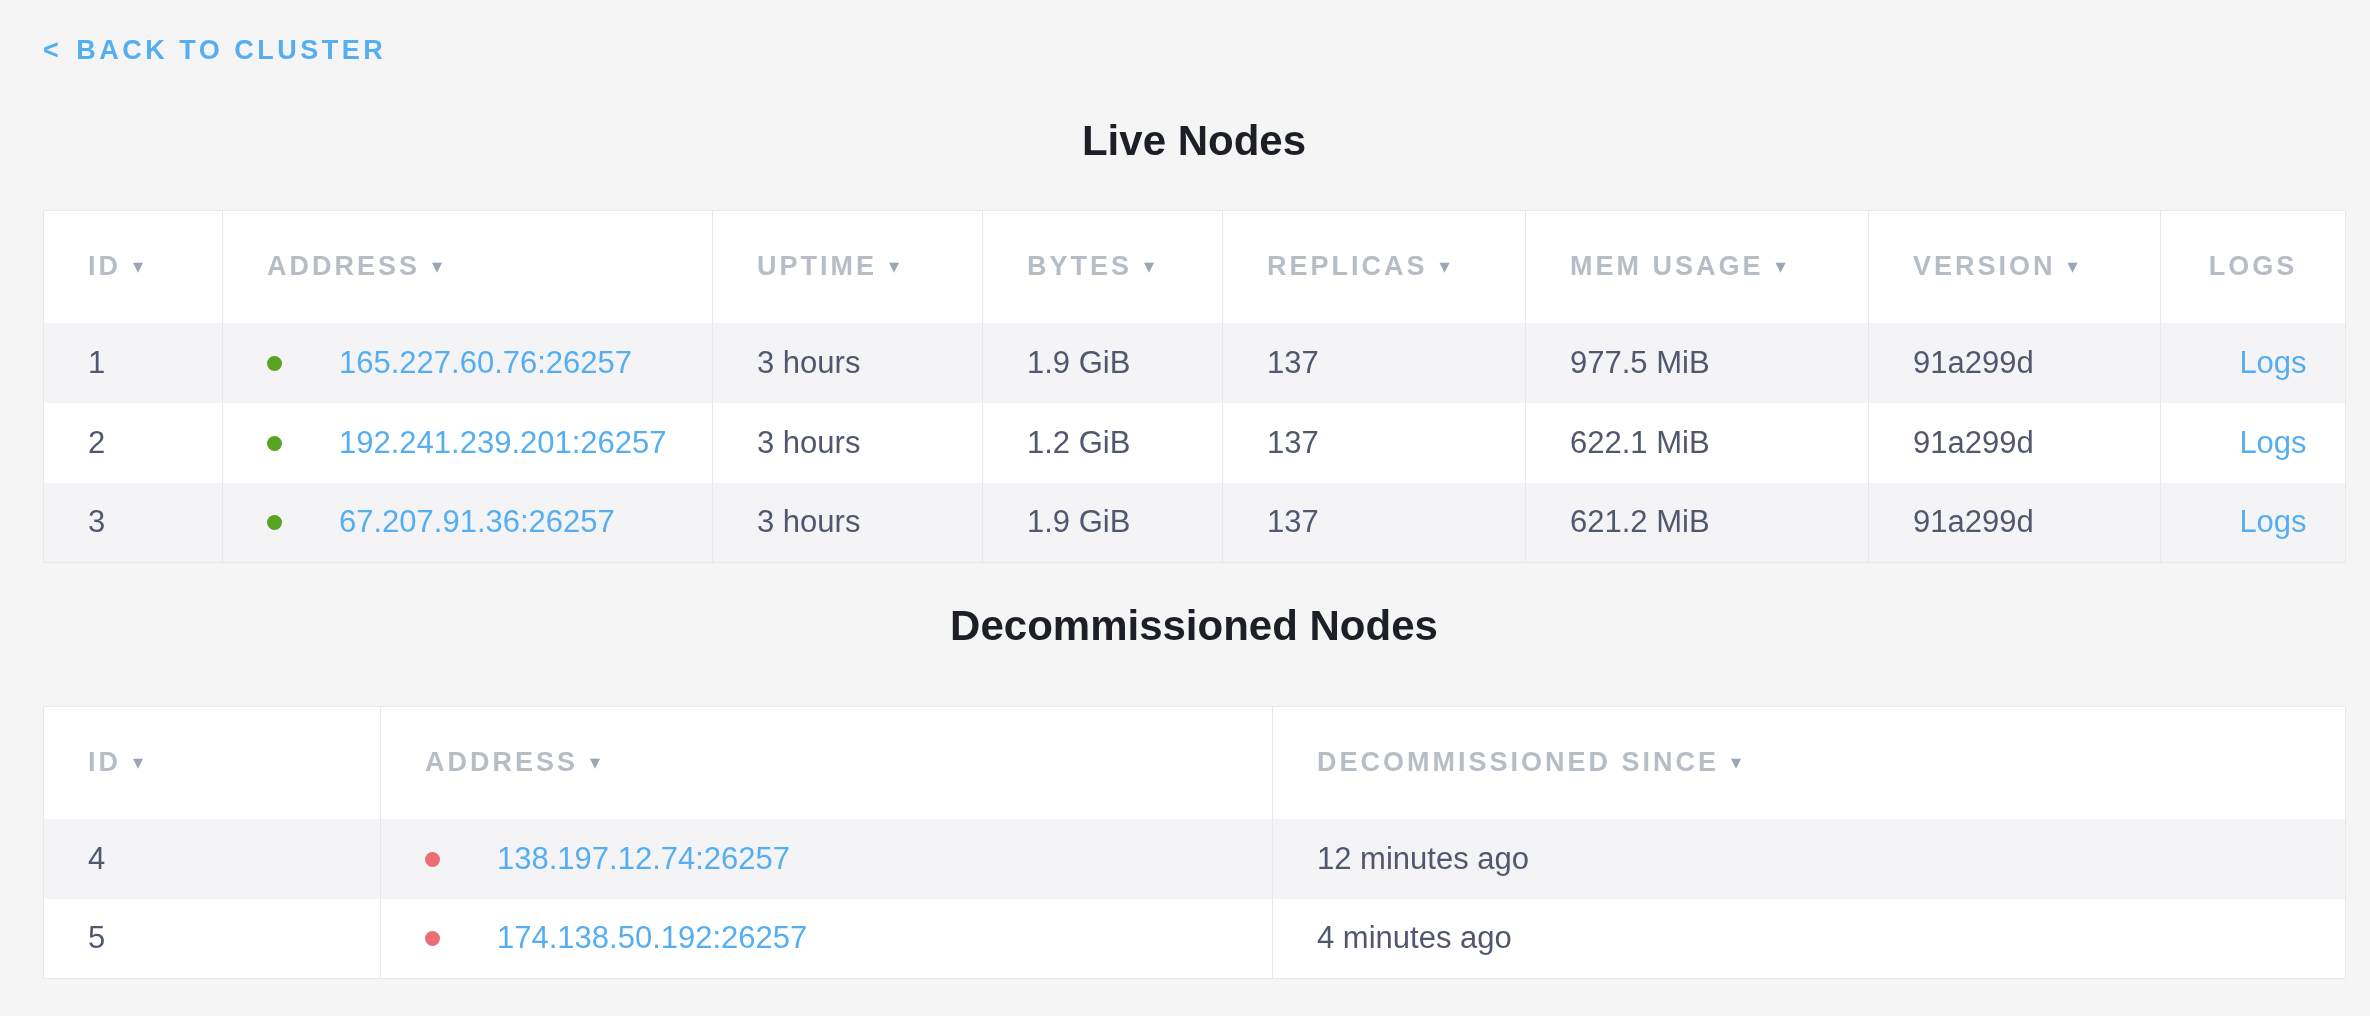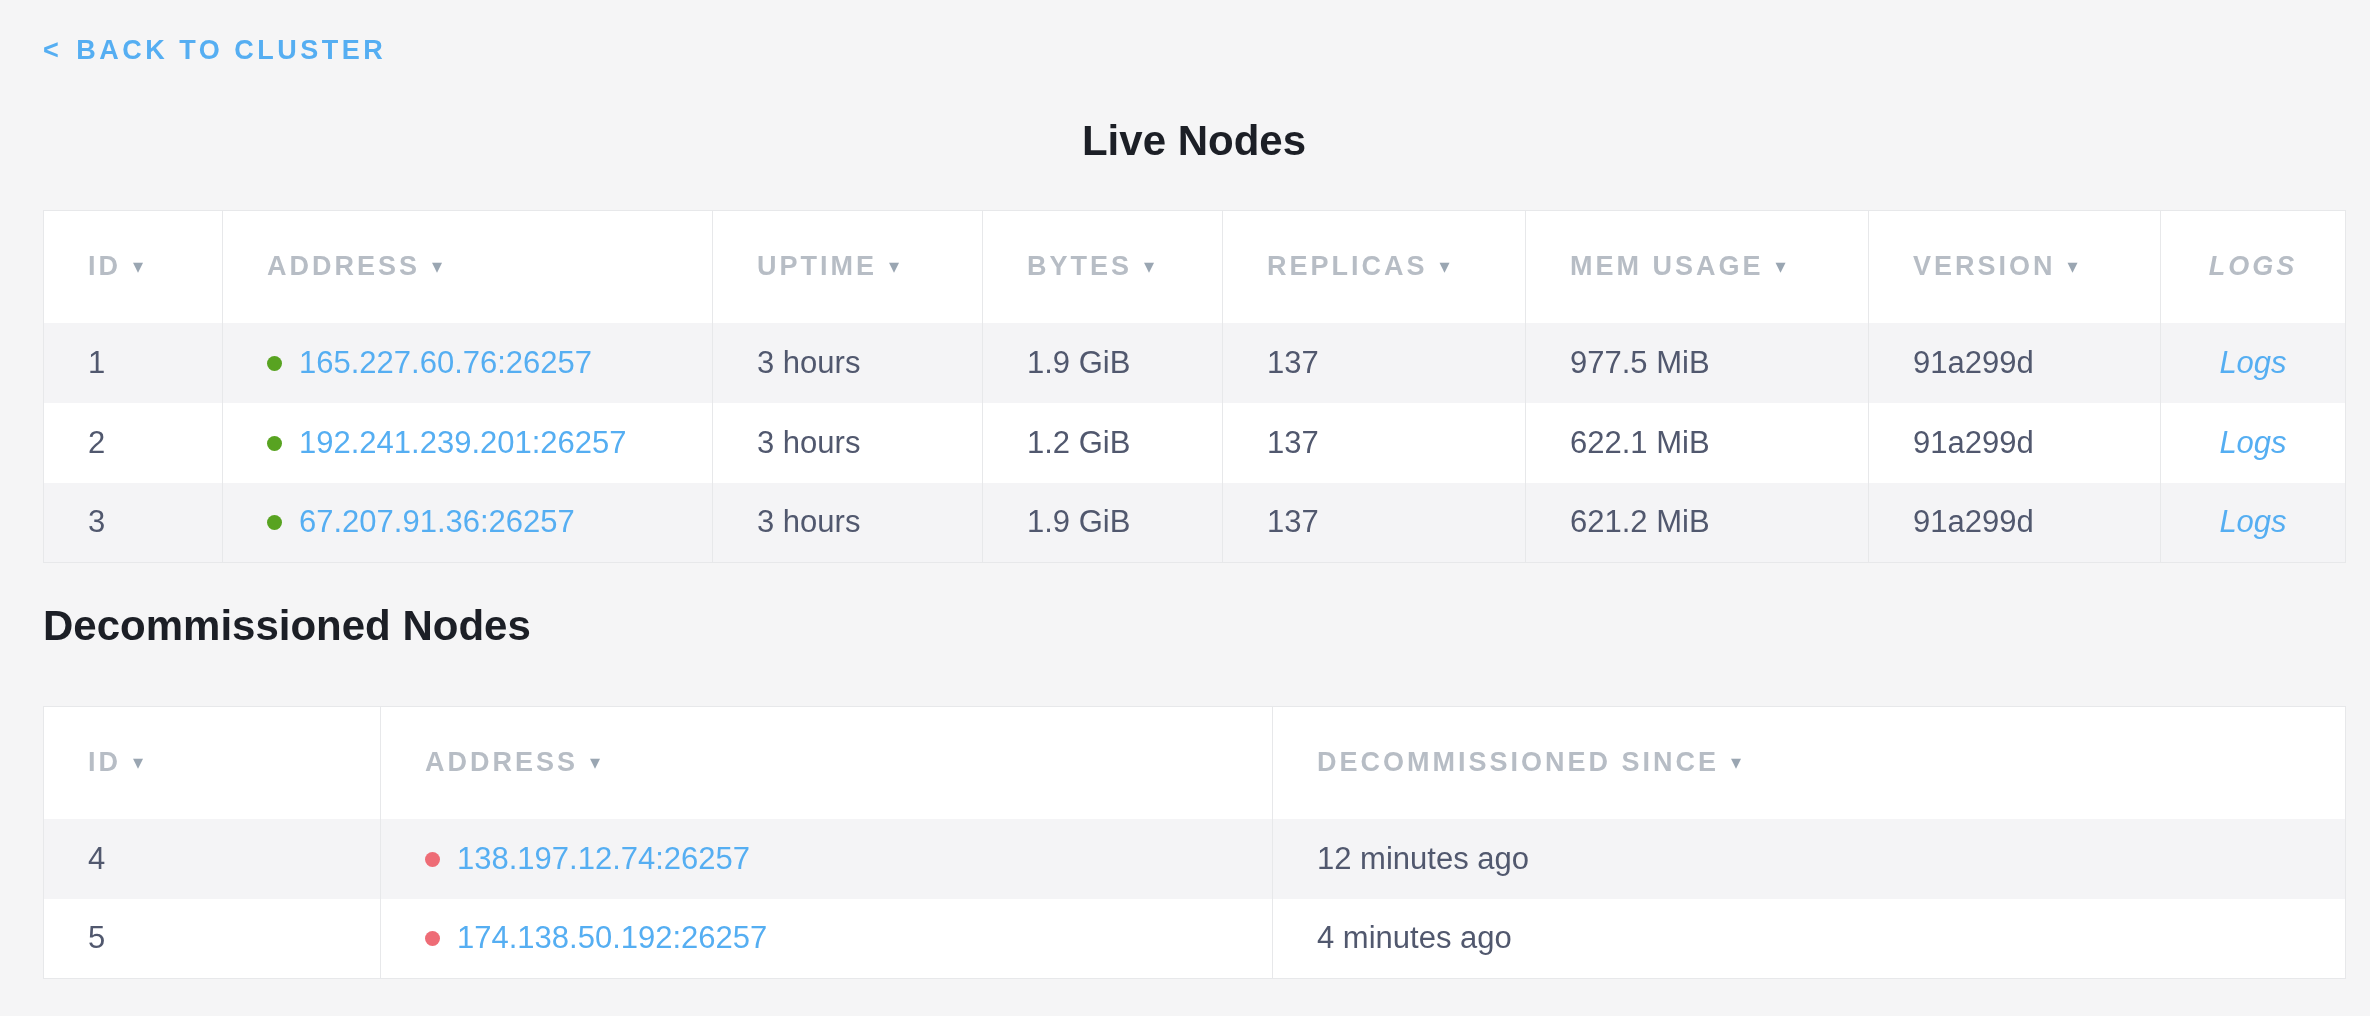--- a/index.html
+++ b/index.html
@@ -37,21 +37,21 @@
   }
   .back-link .chevron { font-weight: 700; }
 
   .section-title {
     font-size: 42px;
     line-height: 46px;
     font-weight: 700;
     color: var(--heading-text);
   }
   #live-title  { margin: 52px 0 46px 0; text-align: center; }
-  #decom-title { margin: 40px 0 57px 0; }
+  #decom-title { margin: 40px 0 57px 0; text-align: center; }
 
   table.nodes {
     border-collapse: collapse;
     table-layout: fixed;
     width: 2302px;
     background: #000000;
     border: 1px solid var(--border-color);
   }
   table.nodes th, table.nodes td {
     border-left: 1px solid var(--border-color);
@@ -83,26 +83,27 @@
   }
 
   table.nodes tbody td {
     height: 80px;
     font-size: 31px;
     color: var(--body-text);
     background: #ffffff;
   }
   table.nodes tbody tr:nth-child(odd) td { background: var(--row-alt-background); }
 
-  .col-center { text-align: center !important; padding: 0 !important; font-style: italic; }
+  .col-center { text-align: center !important; padding: 0 !important; }
 
   a.cell-link {
     color: var(--accent-blue);
     text-decoration: none;
     cursor: pointer;
+    margin-left: 40px;
   }
   .status-dot {
     display: inline-block;
     width: 15px;
     height: 15px;
     border-radius: 50%;
     margin-right: 17px;
     vertical-align: 2px;
   }
   .status-dot.live { background: var(--live-green); }

